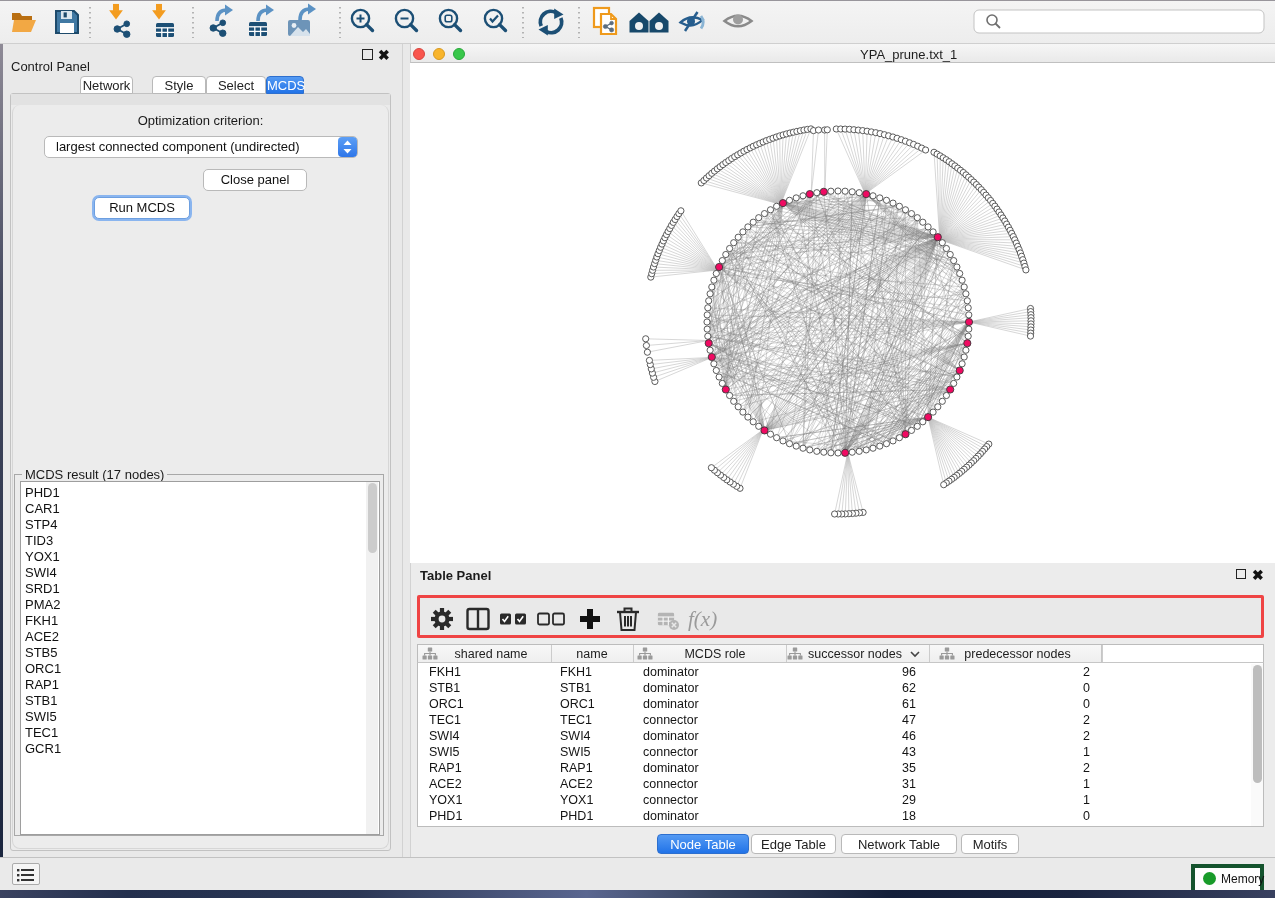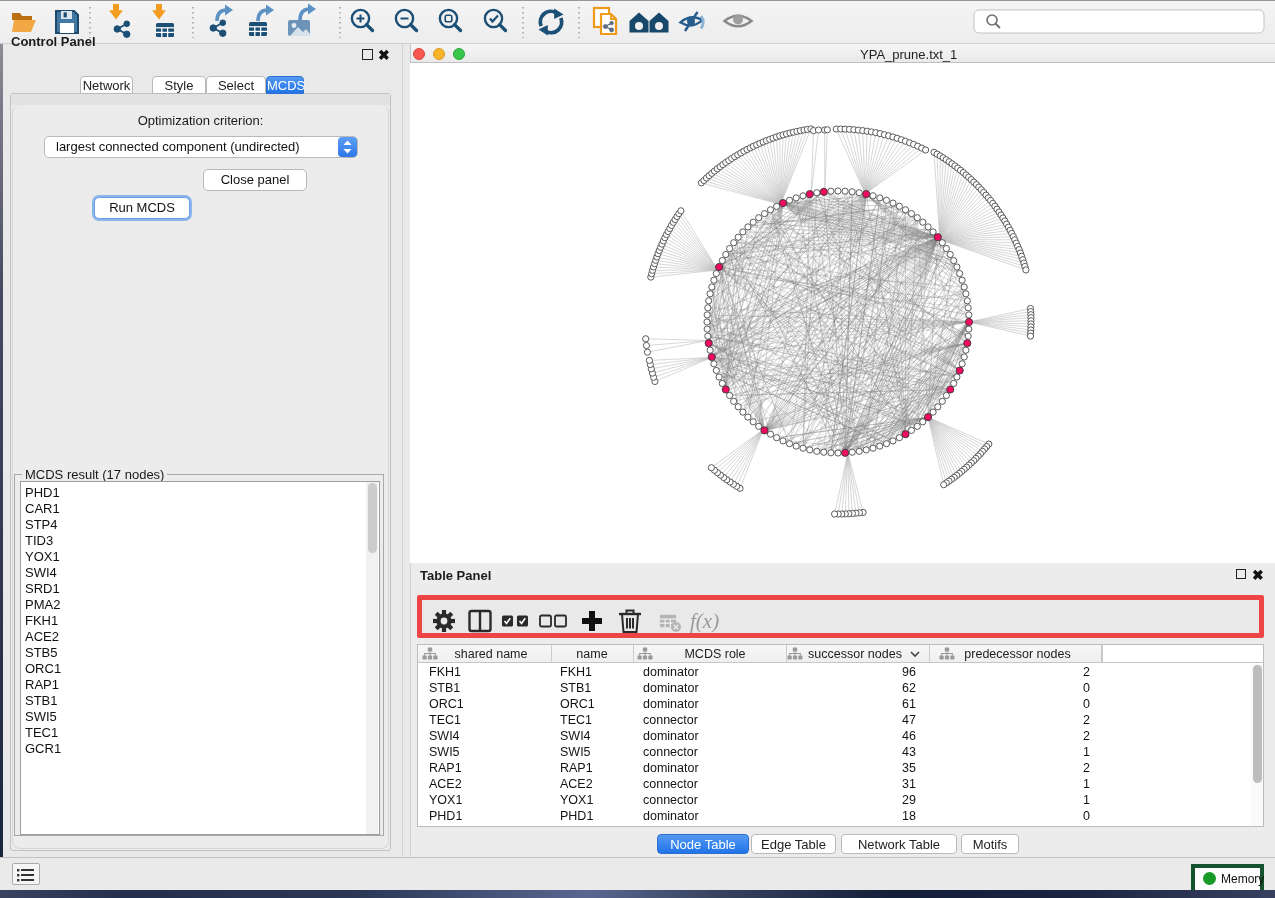--- a/index.html
+++ b/index.html
@@ -4,21 +4,21 @@
 * { margin:0; padding:0; box-sizing:border-box; }
 html,body { width:1275px; height:898px; overflow:hidden; font-family:"Liberation Sans", sans-serif; }
 body { background:#101d37; position:relative; }
 .abs { position:absolute; }
 #topline { left:0; top:0; width:1275px; height:1px; background:#98959b; }
 #toolbar { left:0; top:1px; width:1275px; height:43px; background:linear-gradient(#f4f4f4,#ededed); border-bottom:1px solid #cfcfcf; }
 #leftedge { left:0; top:44px; width:3px; height:846px; background:linear-gradient(#8e8a96,#454a60 30%,#18233c); }
 #leftpanel { left:3px; top:44px; width:399px; height:813px; background:#e9e9e9; }
 #splitv { left:402px; top:44px; width:8px; height:813px; background:#e9e9e9; border-left:1px solid #d2d2d2; }
 .ptitle { font-size:13px; color:#1c1c1c; }
-#cp-title { left:11px; top:34px;font-weight:bold; }
+#cp-title { left:11px; top:59px; }
 .winbtns { position:absolute; font-size:13px; color:#111; }
 #tabwrap { left:10px; top:93px; width:381px; height:758px; background:#ebebeb; border:1px solid #c2c2c2; border-radius:3px; }
 .tab { position:absolute; top:76px; height:18px; background:#fff; border:1px solid #b9b9b9; font-size:13px; color:#222; text-align:center; line-height:17px; border-radius:4px 4px 0 0; }
 .tabsel { background:linear-gradient(#549af3,#2173e8); color:#fff; border-color:#2d6fce; }
 #band { left:11px; top:94px; width:379px; height:11px; background:#e2e2e2; }
 #innerpanel { left:12px; top:105px; width:377px; height:744px; background:#ececec; border:1px solid #d6d6d6; border-radius:8px; border-top:none; }
 #optlabel { left:0px; top:113px; width:401px; text-align:center; font-size:13px; color:#1a1a1a; }
 #combo { left:44px; top:136px; width:314px; height:22px; background:#fff; border:1px solid #b9b9b9; border-radius:5px; font-size:13px; color:#111; line-height:20px; padding-left:11px; }
 #combobtn { left:338px; top:137px; width:19px; height:20px; border-radius:4px; background:linear-gradient(#5d9ff5,#2e76e9); }
 .btn { position:absolute; top:169px; height:22px; background:#fff; border:1px solid #b9b9b9; border-radius:5px; font-size:13px; color:#111; text-align:center; line-height:20px; }
@@ -28,21 +28,21 @@
 #grouplabel { left:22px; top:467px; background:#ececec; padding:0 3px; font-size:13px; color:#1a1a1a; }
 #mcdslist { left:20px; top:481px; width:360px; height:354px; background:#fff; border:1px solid #9e9e9e; font-size:13px; color:#111; padding:3px 0 0 4px; line-height:16px; }
 #mcdstrack { left:366px; top:482px; width:12px; height:352px; background:#f1f1f1; }
 #mcdsthumb { left:367.5px; top:483px; width:9px; height:70px; background:#cccccc; border-radius:5px; }
 #netpanel { left:410px; top:44px; width:865px; height:519px; background:#fff; }
 #nettitle { left:410px; top:44px; width:865px; height:19px; background:linear-gradient(#f6f6f6,#e9e9e9); border-bottom:1px solid #c0c0c0; border-left:1px solid #c9c9c9; }
 #nettext { left:860px; top:47px; font-size:13px; color:#1e1e1e; }
 .tl { position:absolute; top:48px; width:12px; height:12px; border-radius:6px; }
 #tablepanel { left:410px; top:563px; width:865px; height:294px; background:#ececec; border-left:1px solid #d2d2d2; }
 #tp-title { left:420px; top:568px;font-weight:bold; }
-#tbar { left:417px; top:595px; width:847px; height:43px; background:#e9e9e9; border:5px solid #ef4444; border-radius:2px; }
+#tbar { left:417px; top:595px; width:847px; height:43px; background:#e9e9e9; border:3px solid #ef4444; border-radius:2px; }
 #thead { left:417px; top:644px; width:847px; height:19px; background:#ffffff; border:1px solid #bcbcbc; border-bottom:1px solid #c6c6c6; }
 #theadgray { left:418px; top:645px; width:684px; height:17px; background:linear-gradient(#f7f7f7,#efefef); border-right:1px solid #c6c6c6; }
 .hdr { position:absolute; top:647px; font-size:12.5px; color:#1d1d1d; }
 .hline { position:absolute; top:645px; width:1px; height:17px; background:#cccccc; }
 #tbody { left:417px; top:663px; width:847px; height:164px; background:#fff; border-left:1px solid #bcbcbc; border-right:1px solid #bcbcbc; border-bottom:1px solid #bcbcbc; }
 .trow { position:absolute; height:16px; font-size:12.5px; color:#141414; }
 .trow span { position:absolute; top:1px; }
 .trow .num { text-align:right; }
 #tscroll { left:1251px; top:664px; width:12px; height:162px; background:#fafafa; }
 #tthumb { left:1252.5px; top:665px; width:9px; height:118px; background:#bdbdbd; border-radius:5px; }

